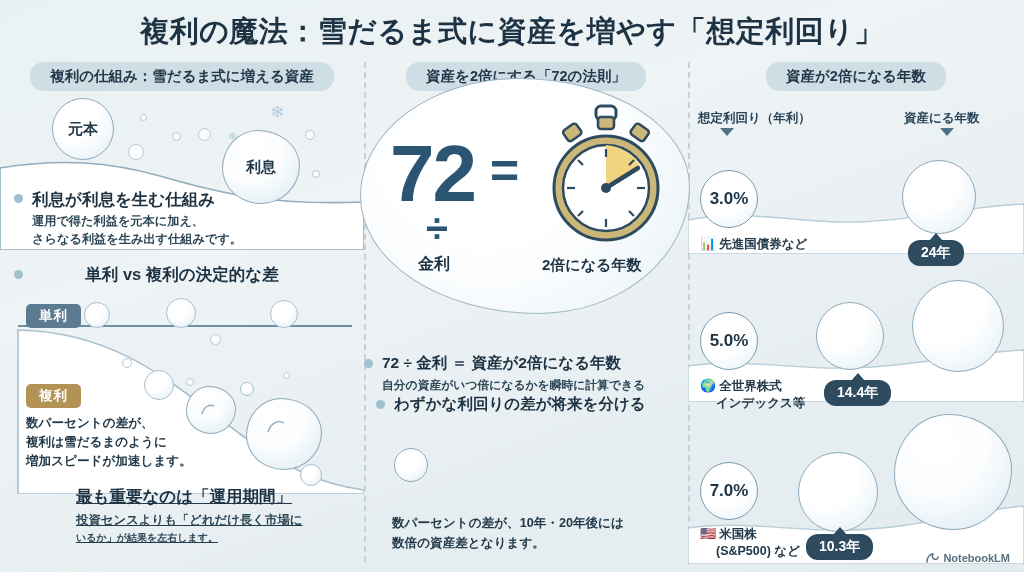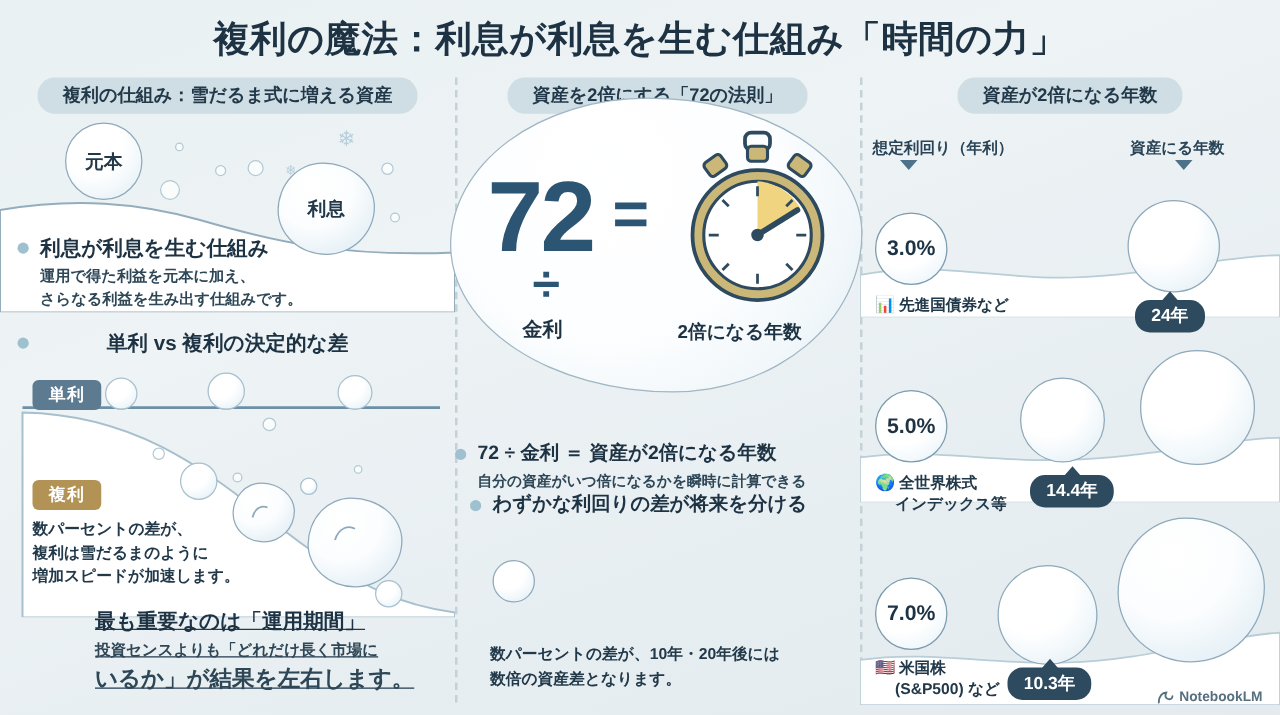--- a/index.html
+++ b/index.html
@@ -158,21 +158,21 @@
     position: absolute; right: 14px; bottom: 8px;
     font-size: 11px; color: #56707f; font-weight: bold;
     display: flex; align-items: center; gap: 4px;
   }
 </style>
 </head>
 <body>
 
 <div id="poster">
 
-  <div class="title">複利の魔法：利息が利息を生む仕組み「時間の力」</div>
+  <div class="title">複利の魔法：雪だるま式に資産を増やす「想定利回り」</div>
 
   <div class="divider" id="div1"></div>
   <div class="divider" id="div2"></div>
 
   <div class="col" id="col-left">
     <div class="pill">複利の仕組み：雪だるま式に増える資産</div>
 
     <div class="scene" style="top:22px; height:170px;">
       <svg class="snow-hill" viewBox="0 0 364 170" preserveAspectRatio="none">
         <path d="M0,88 C60,78 110,82 160,96 C215,112 270,126 364,122 L364,170 L0,170 Z" fill="#ffffff" stroke="#93adbd" stroke-width="1.6"></path>
@@ -235,21 +235,21 @@
 
     <div style="position:absolute; left:26px; top:356px; font-size:12.6px; font-weight:bold; color:#22394a; line-height:1.5;">
       <div>数パーセントの差が、</div>
       <div>複利は雪だるまのように</div>
       <div>増加スピードが加速します。</div>
     </div>
 
     <div style="position:absolute; left:76px; top:428px; width:280px;text-decoration:underline;">
       <div style="font-size:16.5px; font-weight:bold; color:#1d3243;">最も重要なのは「運用期間」</div>
       <div style="font-size:12.4px; font-weight:bold; color:#2e4757; line-height:1.5; margin-top:3px;">投資センスよりも「どれだけ長く市場に</div>
-      <div style="font-size:18px; font-weight:bold; color:#2e4757; line-height:1.5;">いるか」が結果を左右します。</div>
+      <div style="font-size:10px; font-weight:bold; color:#2e4757; line-height:1.5;">いるか」が結果を左右します。</div>
     </div>
   </div>
 
   <div class="col" id="col-mid">
     <div class="pill">資産を2倍にする「72の法則」</div>
 
     <div class="bigsnow" style="left:-4px; top:20px; width:330px; height:236px;"></div>
 
     <div class="num72" style="left:26px; top:62px;">72</div>
     <div class="divsym" style="left:62px; top:150px;">÷</div>

